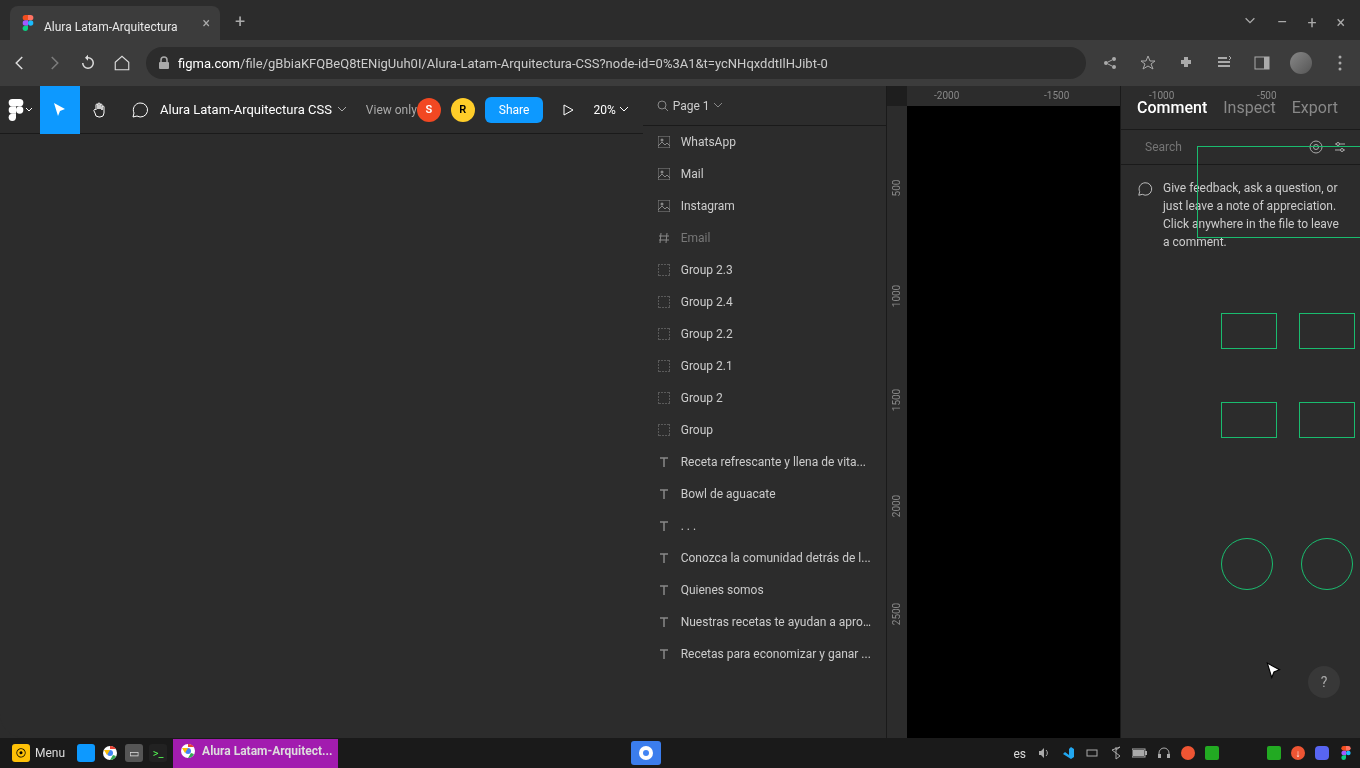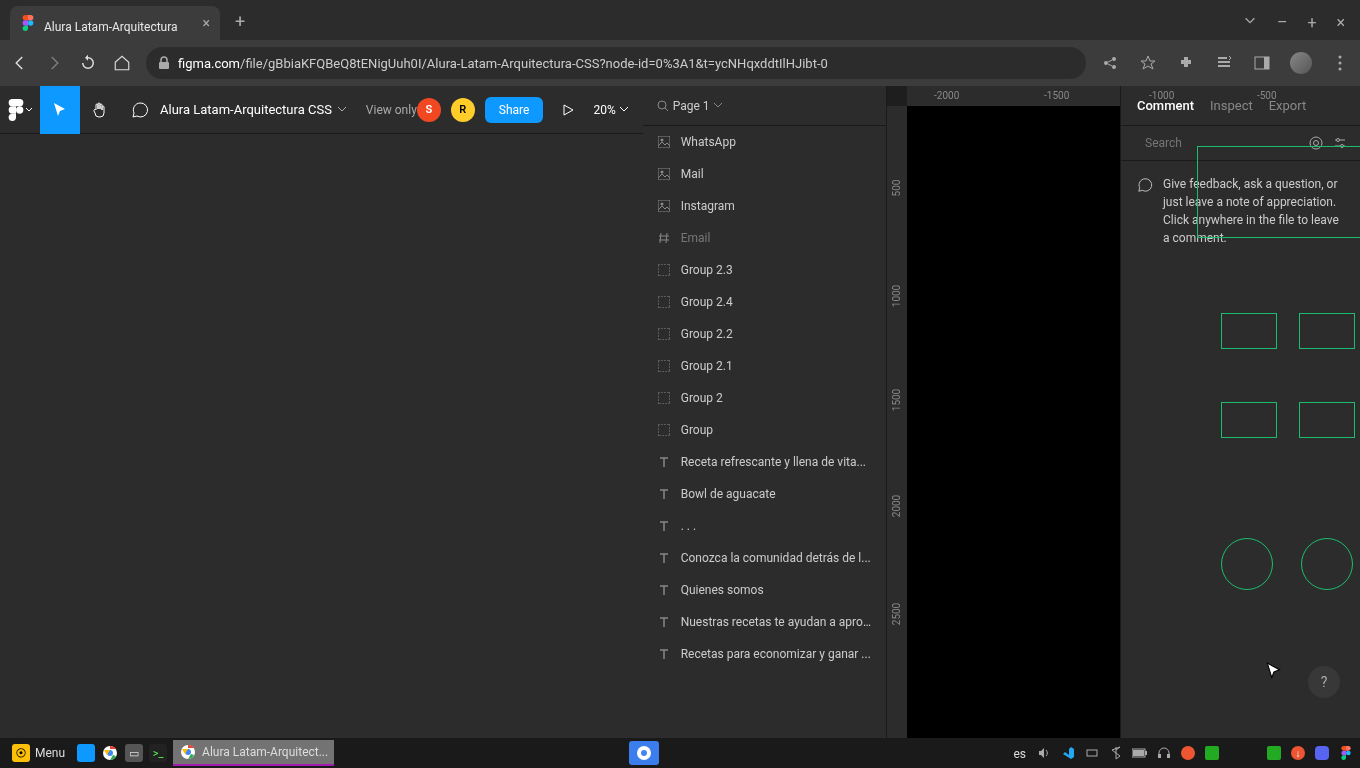--- a/index.html
+++ b/index.html
@@ -57,37 +57,37 @@
 .ruler-h { position: absolute; top: 0; left: 20px; right: 0; height: 20px; background: #2c2c2c; display: flex; font-size: 10px; color: #888; }
 .ruler-h span { position: absolute; transform: translateX(-50%); }
 .ruler-v { position: absolute; top: 20px; left: 0; width: 20px; bottom: 0; background: #2c2c2c; font-size: 10px; color: #888; }
 .ruler-v span { position: absolute; writing-mode: vertical-rl; transform: translateY(-50%) rotate(180deg); left: 4px; }
 .canvas { position: absolute; top: 20px; left: 20px; right: 0; bottom: 0; background: #000; }
 .shape-rect { position: absolute; border: 1px solid #1abc6f; }
 .shape-circle { position: absolute; border: 1px solid #1abc6f; border-radius: 50%; }
 
 
 .right-panel { width: 240px; background: #2c2c2c; border-left: 1px solid #1a1a1a; display: flex; flex-direction: column; }
-.rp-tabs { display: flex; gap: 16px; padding: 12px 16px; font-size: 13px; border-bottom: 1px solid #1a1a1a; }
+.rp-tabs { display: flex; gap: 16px; padding: 12px 16px; font-size: 16px; border-bottom: 1px solid #1a1a1a; }
 .rp-tab { color: #888; cursor: pointer; }
 .rp-tab.active { color: #fff; font-weight: 500; }
 .rp-search { display: flex; align-items: center; padding: 10px 16px; gap: 8px; border-bottom: 1px solid #1a1a1a; }
 .rp-search input { background: transparent; border: none; color: #84cc16; font-size: 12px; flex: 1; outline: none; }
 .rp-search-icons { display: flex; gap: 10px; color: #aaa; }
 .rp-hint { padding: 14px 16px; display: flex; gap: 10px; font-size: 12px; color: #ccc; line-height: 1.5; }
 .rp-hint-icon { flex-shrink: 0; margin-top: 2px; }
 .help-fab { position: absolute; bottom: 40px; right: 20px; width: 32px; height: 32px; border-radius: 50%; background: #383838; color: #aaa; display: flex; align-items: center; justify-content: center; font-size: 14px; cursor: pointer; }
 
 
 .cursor { position: absolute; pointer-events: none; }
 
 
 .taskbar { position: absolute; bottom: 0; left: 0; right: 0; height: 30px; background: #1a1a1a; display: flex; align-items: center; padding: 0 6px; gap: 6px; font-size: 12px; color: #ddd; }
 .tb-item { display: flex; align-items: center; gap: 5px; padding: 3px 6px; cursor: pointer; }
-.tb-item.active { background: #737373; border-bottom: 2px solid #a21caf; }
+.tb-item.active { background: #a21caf; border-bottom: 5px solid #a21caf; font-weight: bold; }
 .tb-app-icon { width: 18px; height: 18px; border-radius: 3px; display: flex; align-items: center; justify-content: center; font-size: 11px; }
 .tb-right { margin-left: auto; display: flex; align-items: flex-end; gap: 10px; }
 .tb-tray { display: flex; gap: 8px; align-items: center; }
 .tb-tray-icon { width: 16px; height: 16px; display: flex; align-items: center; justify-content: center; color: #aaa; }
 .chrome-box { width: 30px; height: 24px; background: #3b7ded; border-radius: 3px; display:flex; align-items:center; justify-content:center; margin-left: auto; margin-right: 60px;}
 
 svg { display: block; }
 </style>
 </head>
 <body>

